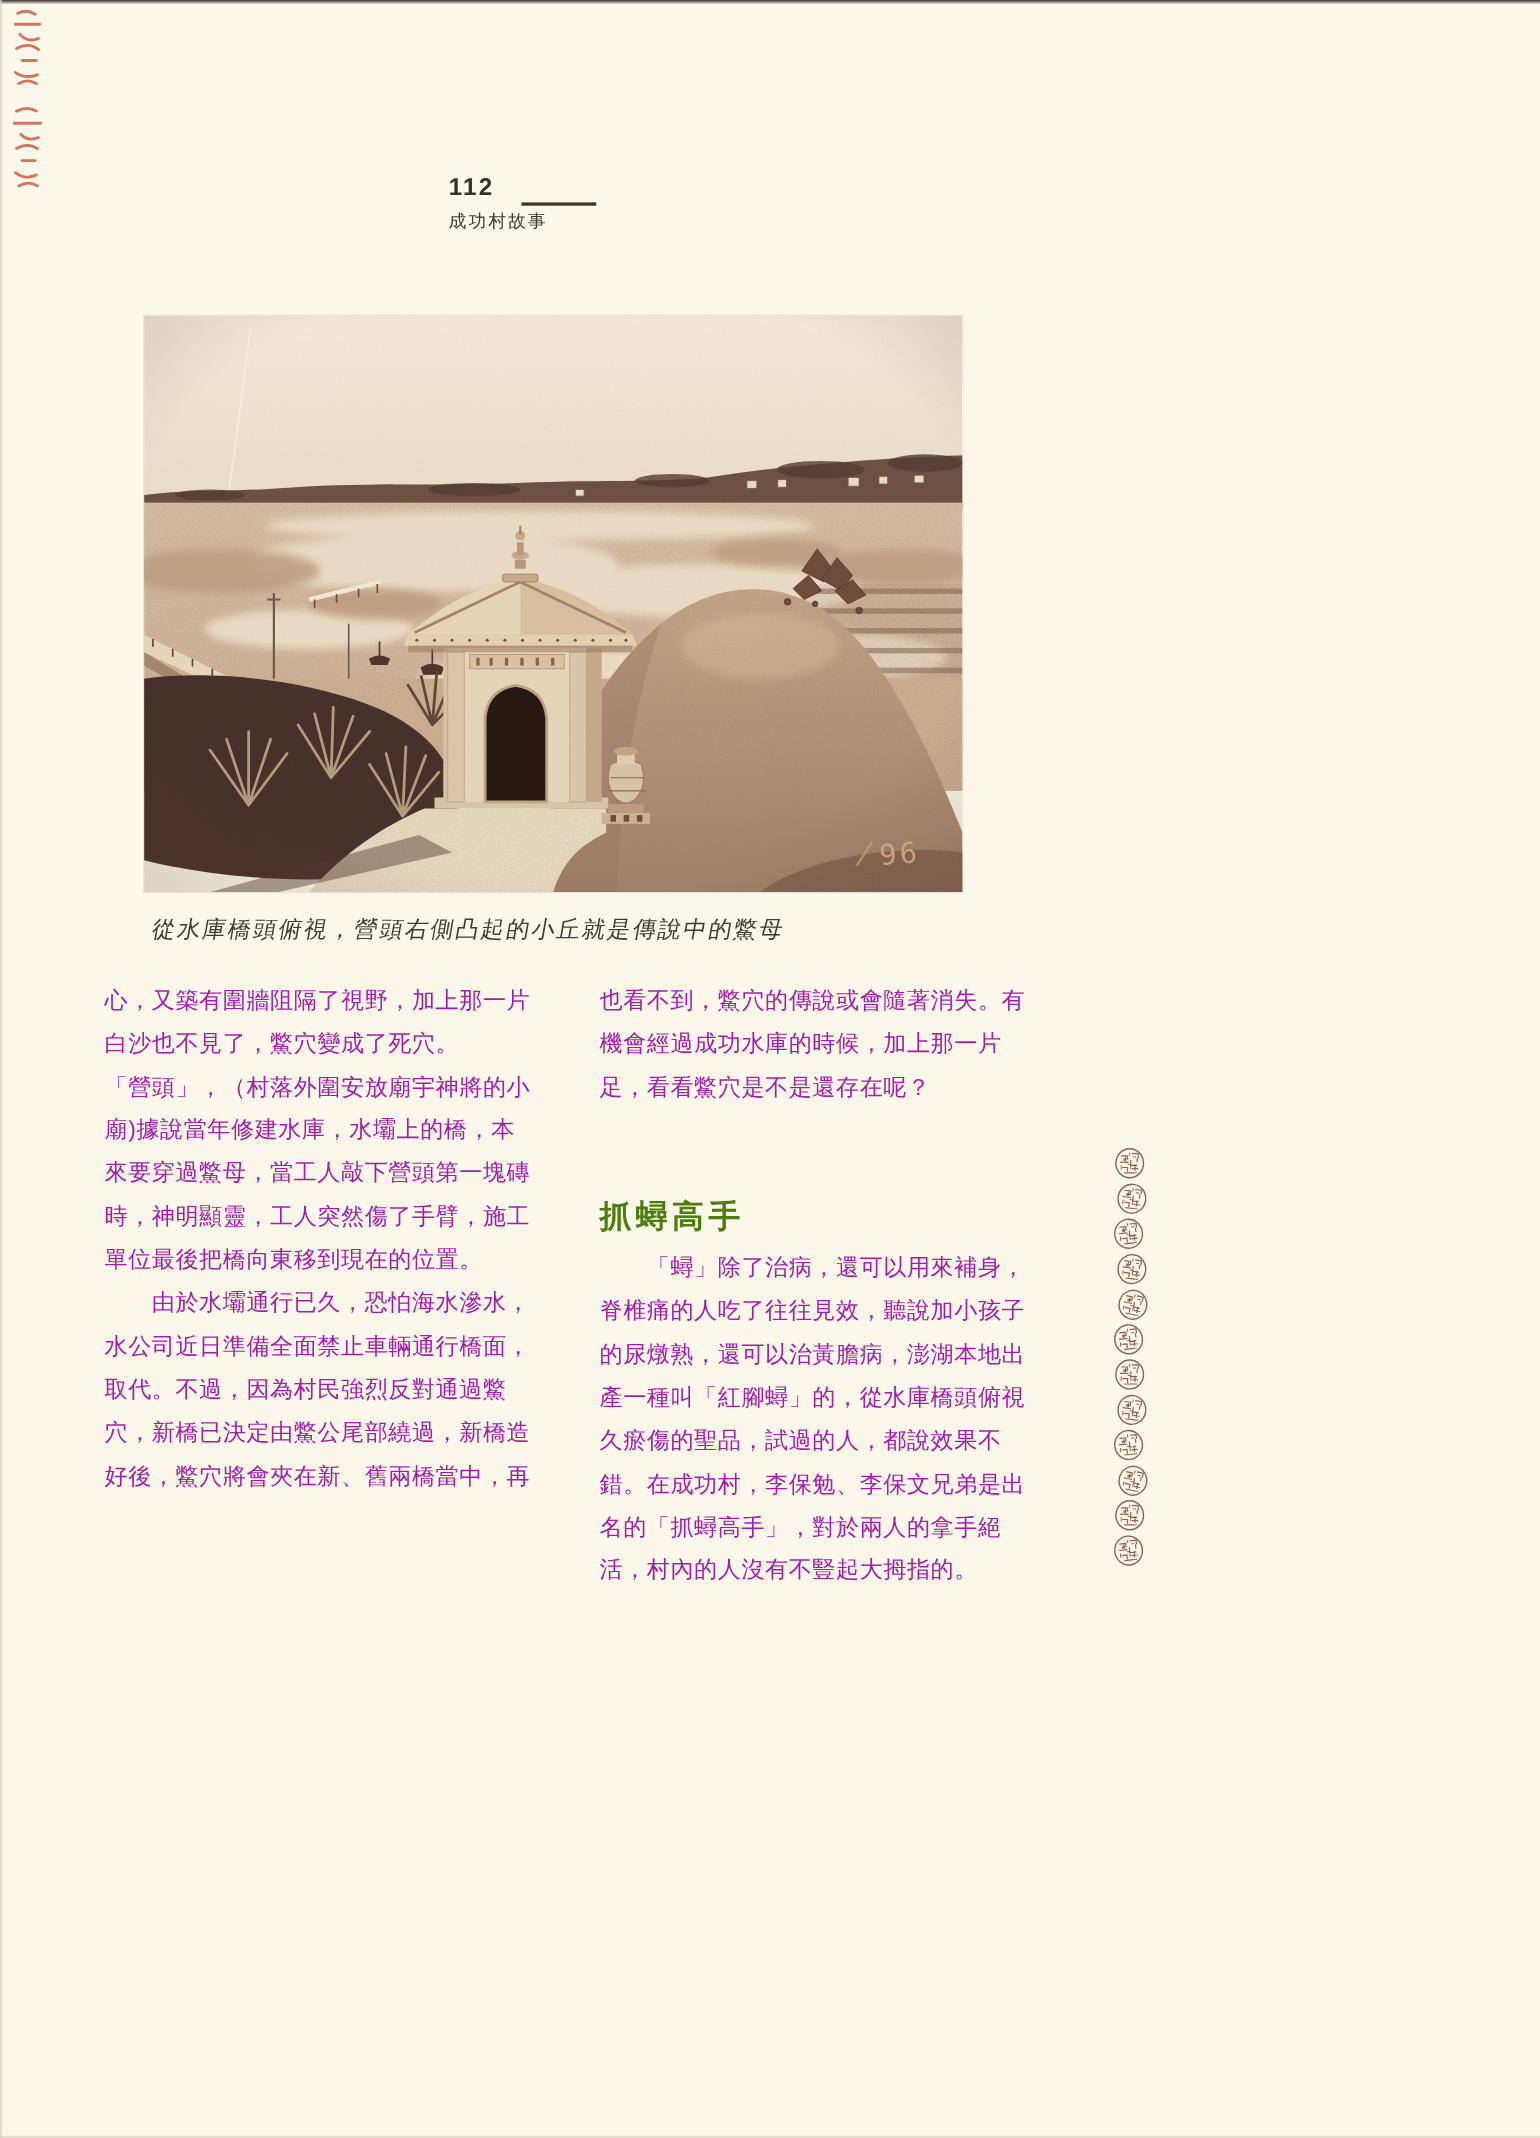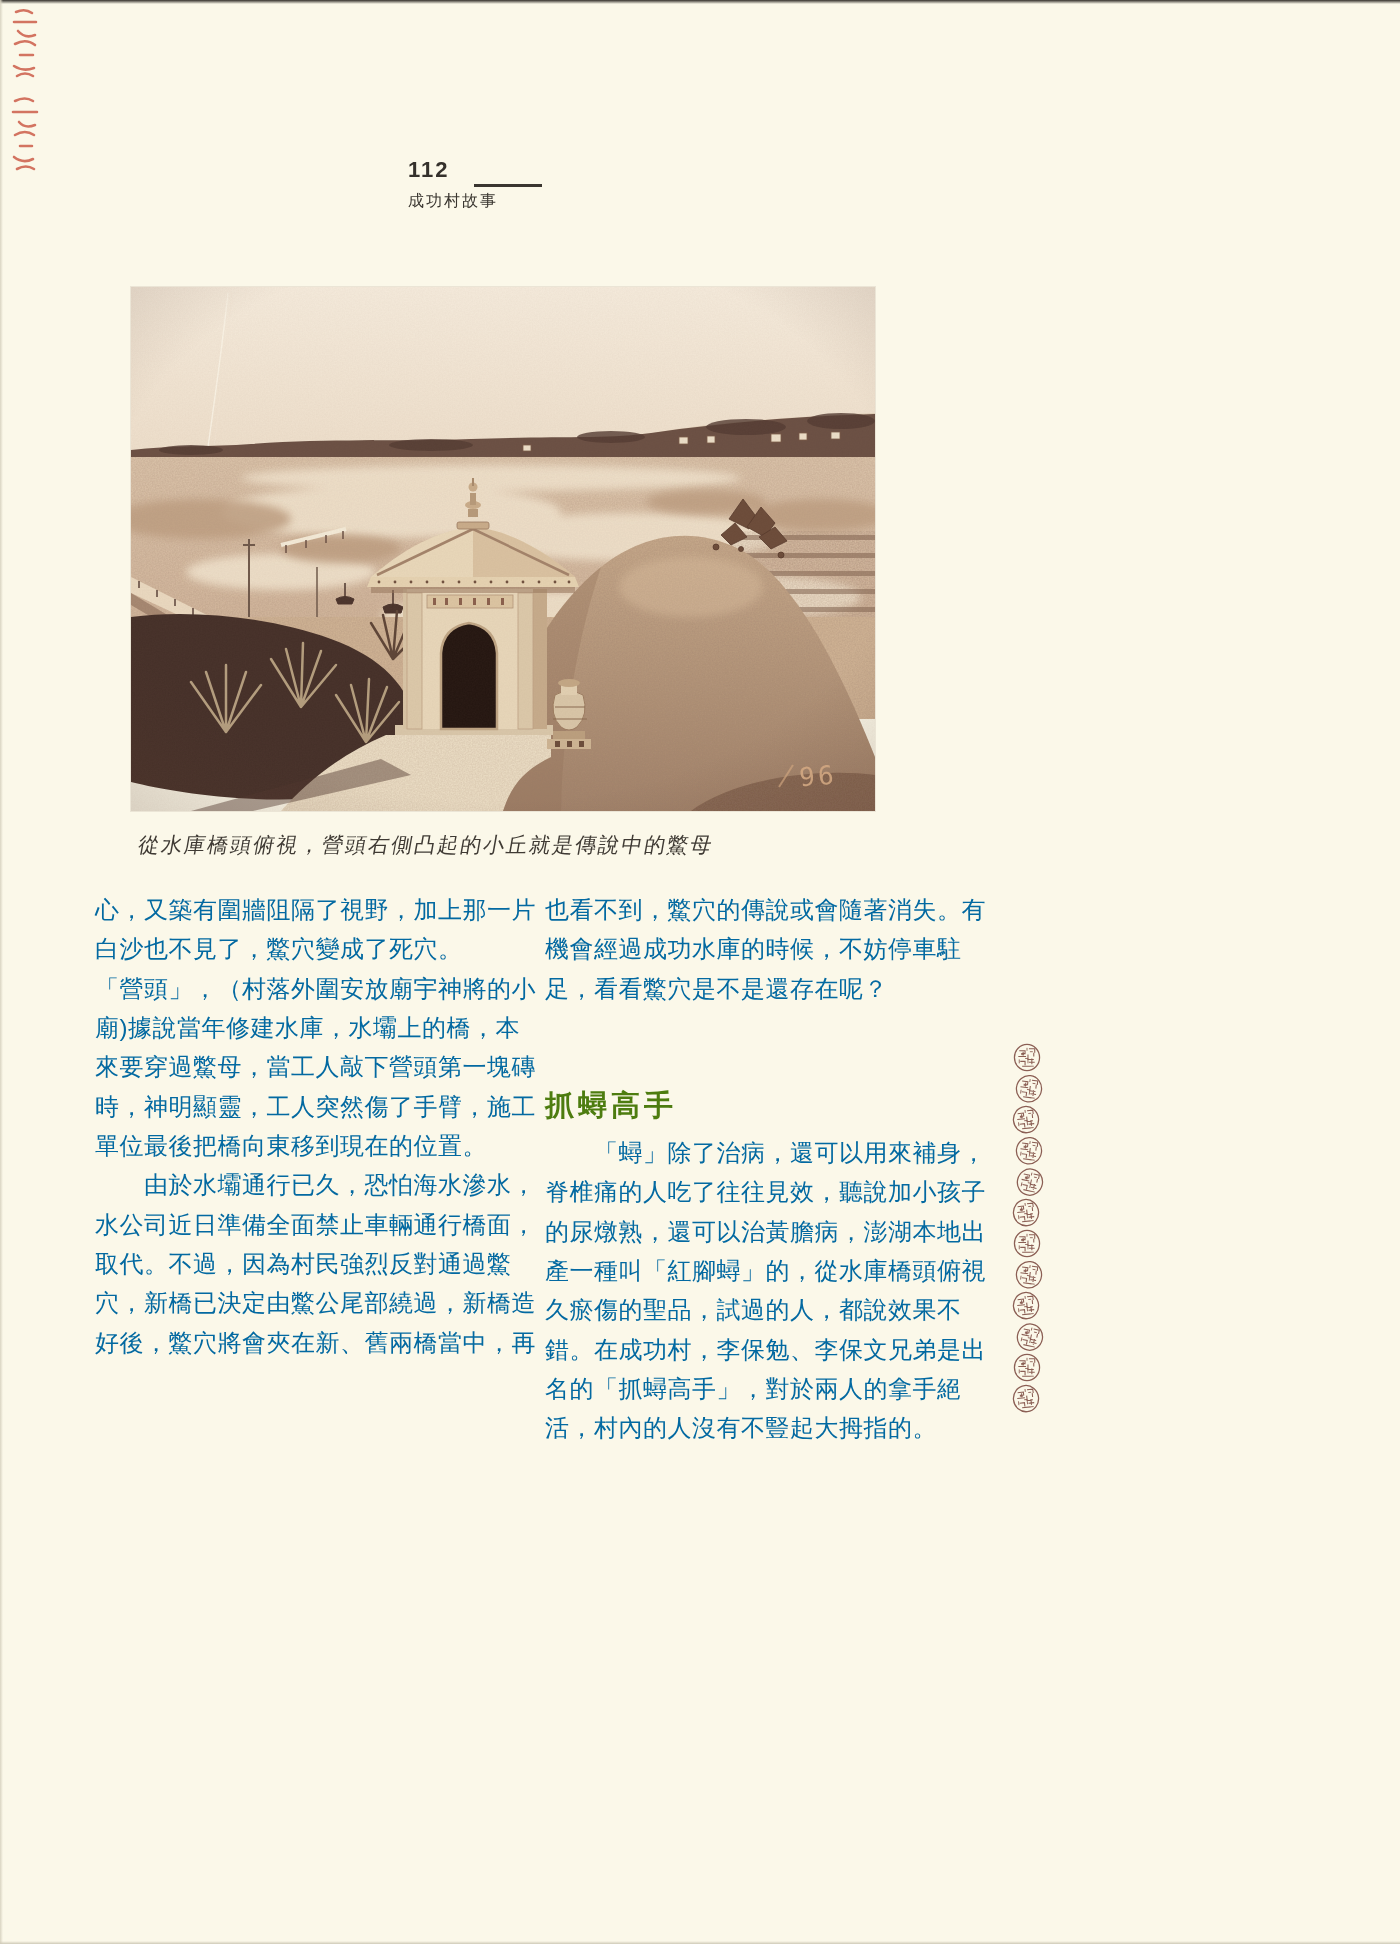--- a/index.html
+++ b/index.html
@@ -21,21 +21,21 @@
   .booktitle{font-size:16px;letter-spacing:2px;color:#3a3630;}
 
   .photo{position:absolute;left:131px;top:287px;width:744px;height:524px;
     box-shadow:0 0 0 1px rgba(120,100,80,.12);}
   .photo svg{display:block;width:744px;height:524px;}
 
   .caption{position:absolute;left:136px;top:831px;width:720px;
     font-size:21px;letter-spacing:2px;color:#3f3a34;
     transform:skewX(-10deg);transform-origin:left bottom;white-space:nowrap;}
 
-  .col{position:absolute;width:470px;font-size:24px;color:#0369a1;letter-spacing:.5px;}
+  .col{position:absolute;width:470px;font-size:21px;color:#a21caf;letter-spacing:.5px;}
   .col .tline{height:39.35px;line-height:39.35px;white-space:nowrap;}
   .left-col{left:95px;top:890px;}
   .right-col-a{left:545px;top:890px;}
   .section-heading{position:absolute;left:545px;top:1086px;
     font-size:29px;font-weight:600;letter-spacing:4px;white-space:nowrap;}
   .right-col-b{left:545px;top:1133px;}
 
   .stamps{position:absolute;left:1012px;top:1044px;width:36px;}
   .stamp{width:30px;height:29px;margin:-1px 0;opacity:.88;}
   .stamp:nth-child(2n){transform:rotate(7deg) translateX(2px);}
@@ -278,21 +278,21 @@
     <div class="tline">單位最後把橋向東移到現在的位置。</div>
     <div class="tline">　　由於水壩通行已久，恐怕海水滲水，</div>
     <div class="tline">水公司近日準備全面禁止車輛通行橋面，</div>
     <div class="tline">取代。不過，因為村民強烈反對通過鱉</div>
     <div class="tline">穴，新橋已決定由鱉公尾部繞過，新橋造</div>
     <div class="tline">好後，鱉穴將會夾在新、舊兩橋當中，再</div>
   </div>
 
 <div class="col right-col-a">
     <div class="tline">也看不到，鱉穴的傳說或會隨著消失。有</div>
-    <div class="tline">機會經過成功水庫的時候，不妨停車駐</div>
+    <div class="tline">機會經過成功水庫的時候，加上那一片</div>
     <div class="tline">足，看看鱉穴是不是還存在呢？</div>
   </div>
 
 <div class="section-heading" style="color: #4d7c0f;">抓蟳高手</div>
 
 <div class="col right-col-b">
     <div class="tline">　　「蟳」除了治病，還可以用來補身，</div>
     <div class="tline">脊椎痛的人吃了往往見效，聽說加小孩子</div>
     <div class="tline">的尿燉熟，還可以治黃膽病，澎湖本地出</div>
     <div class="tline">產一種叫「紅腳蟳」的，從水庫橋頭俯視</div>

